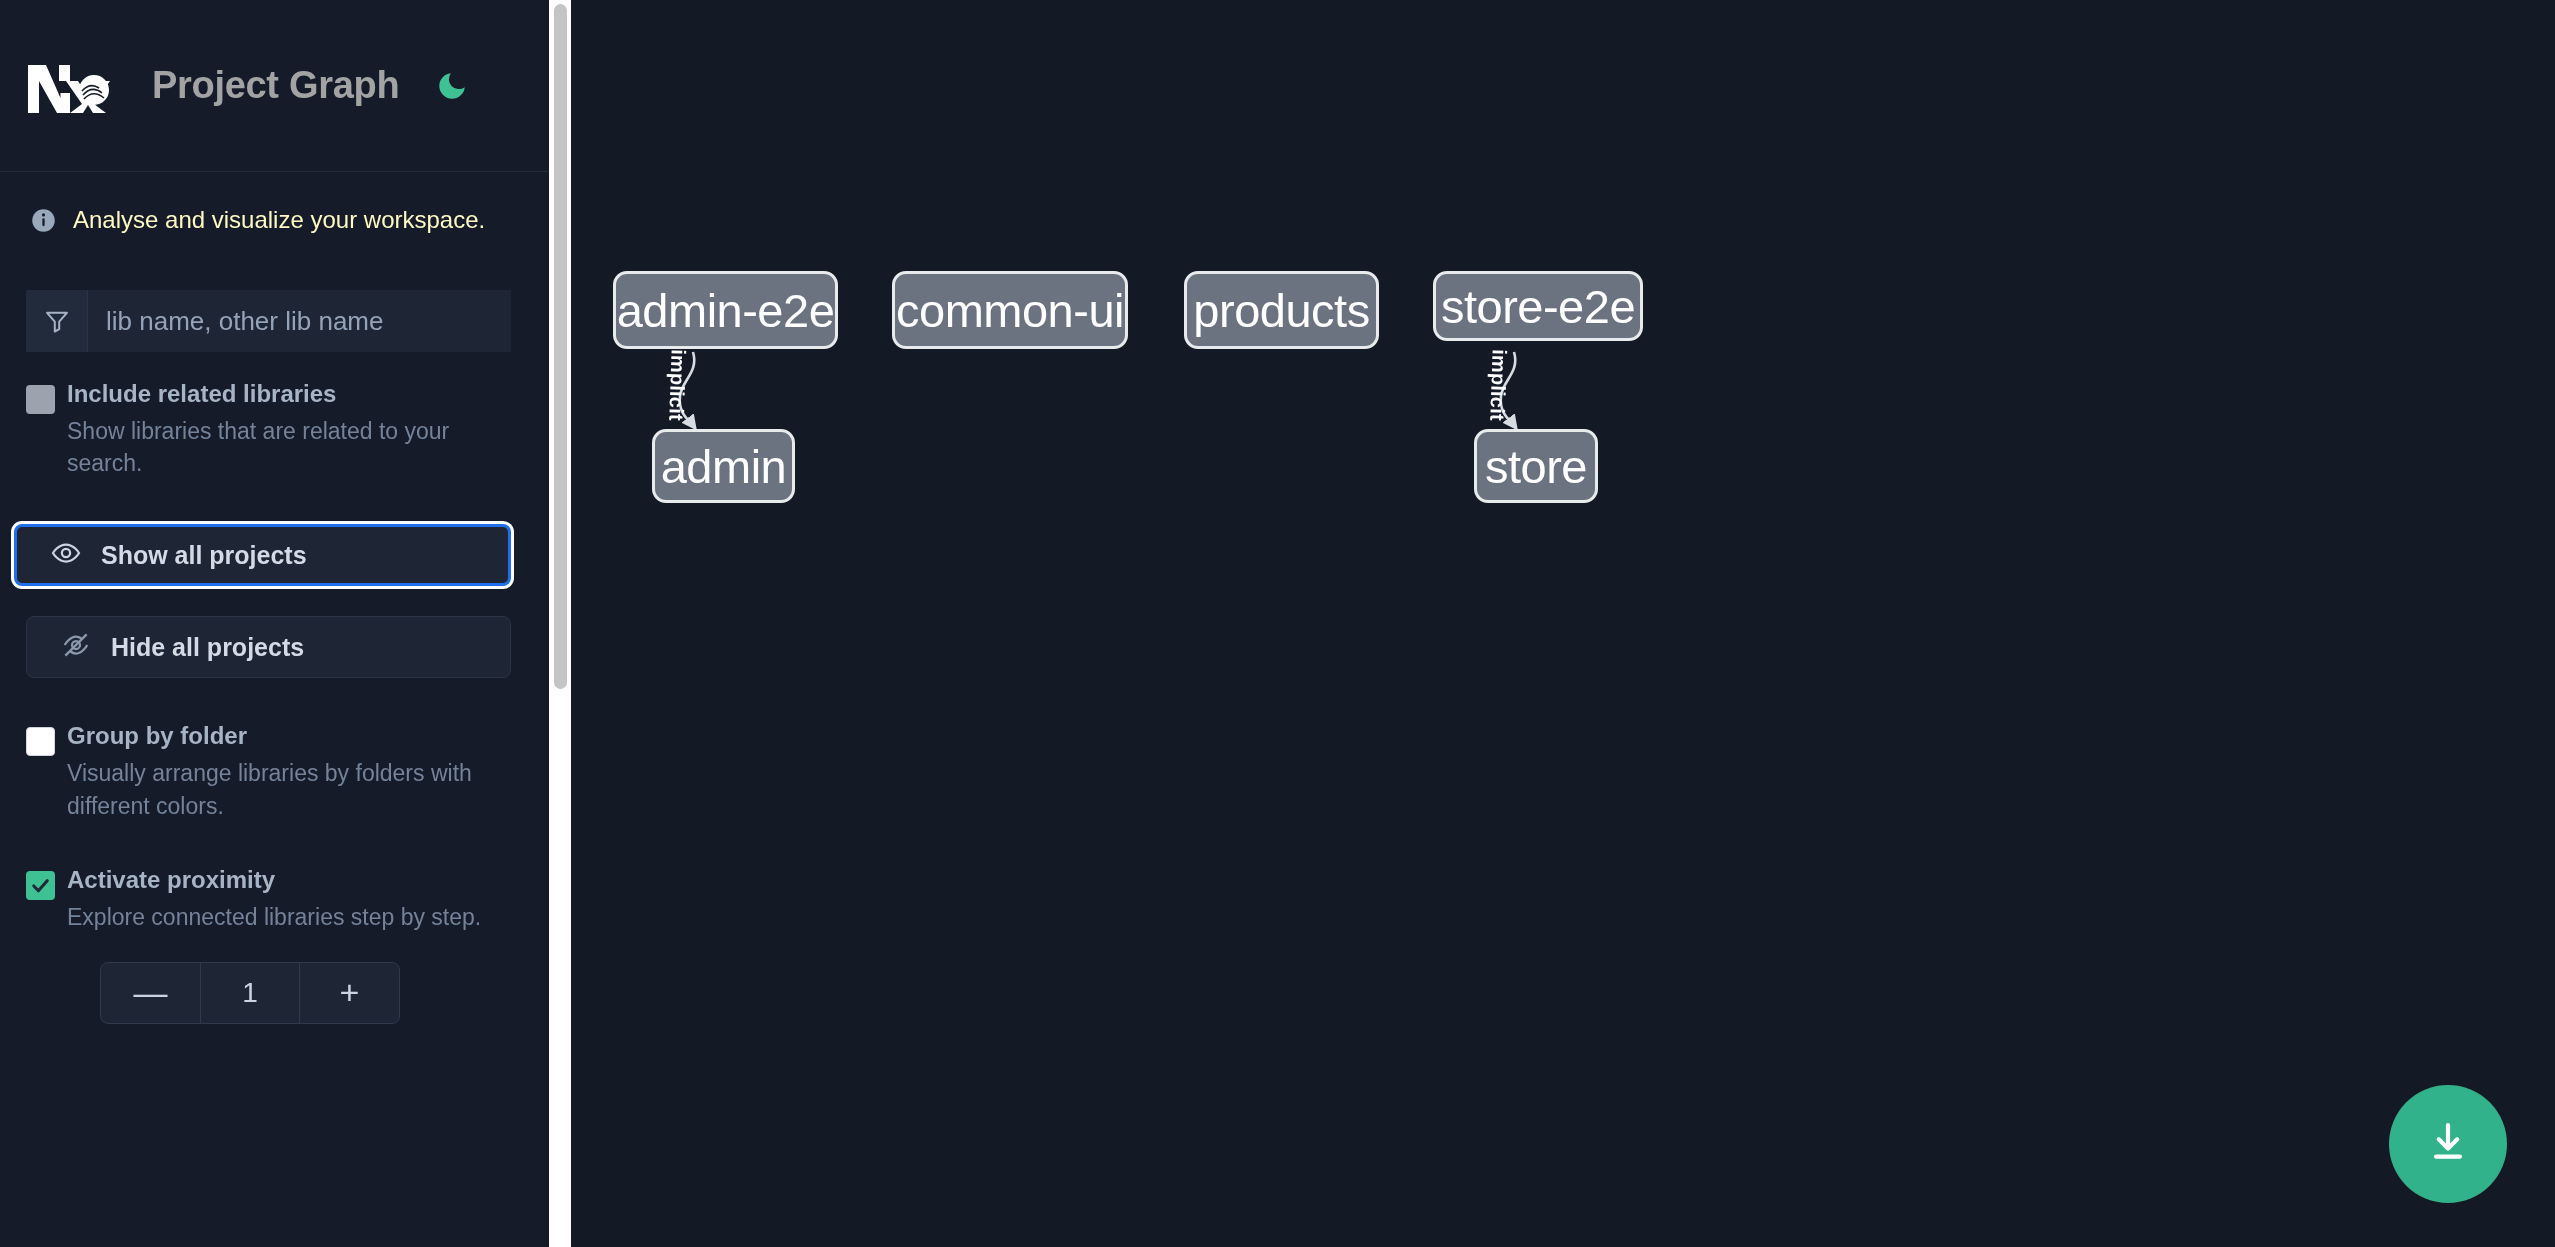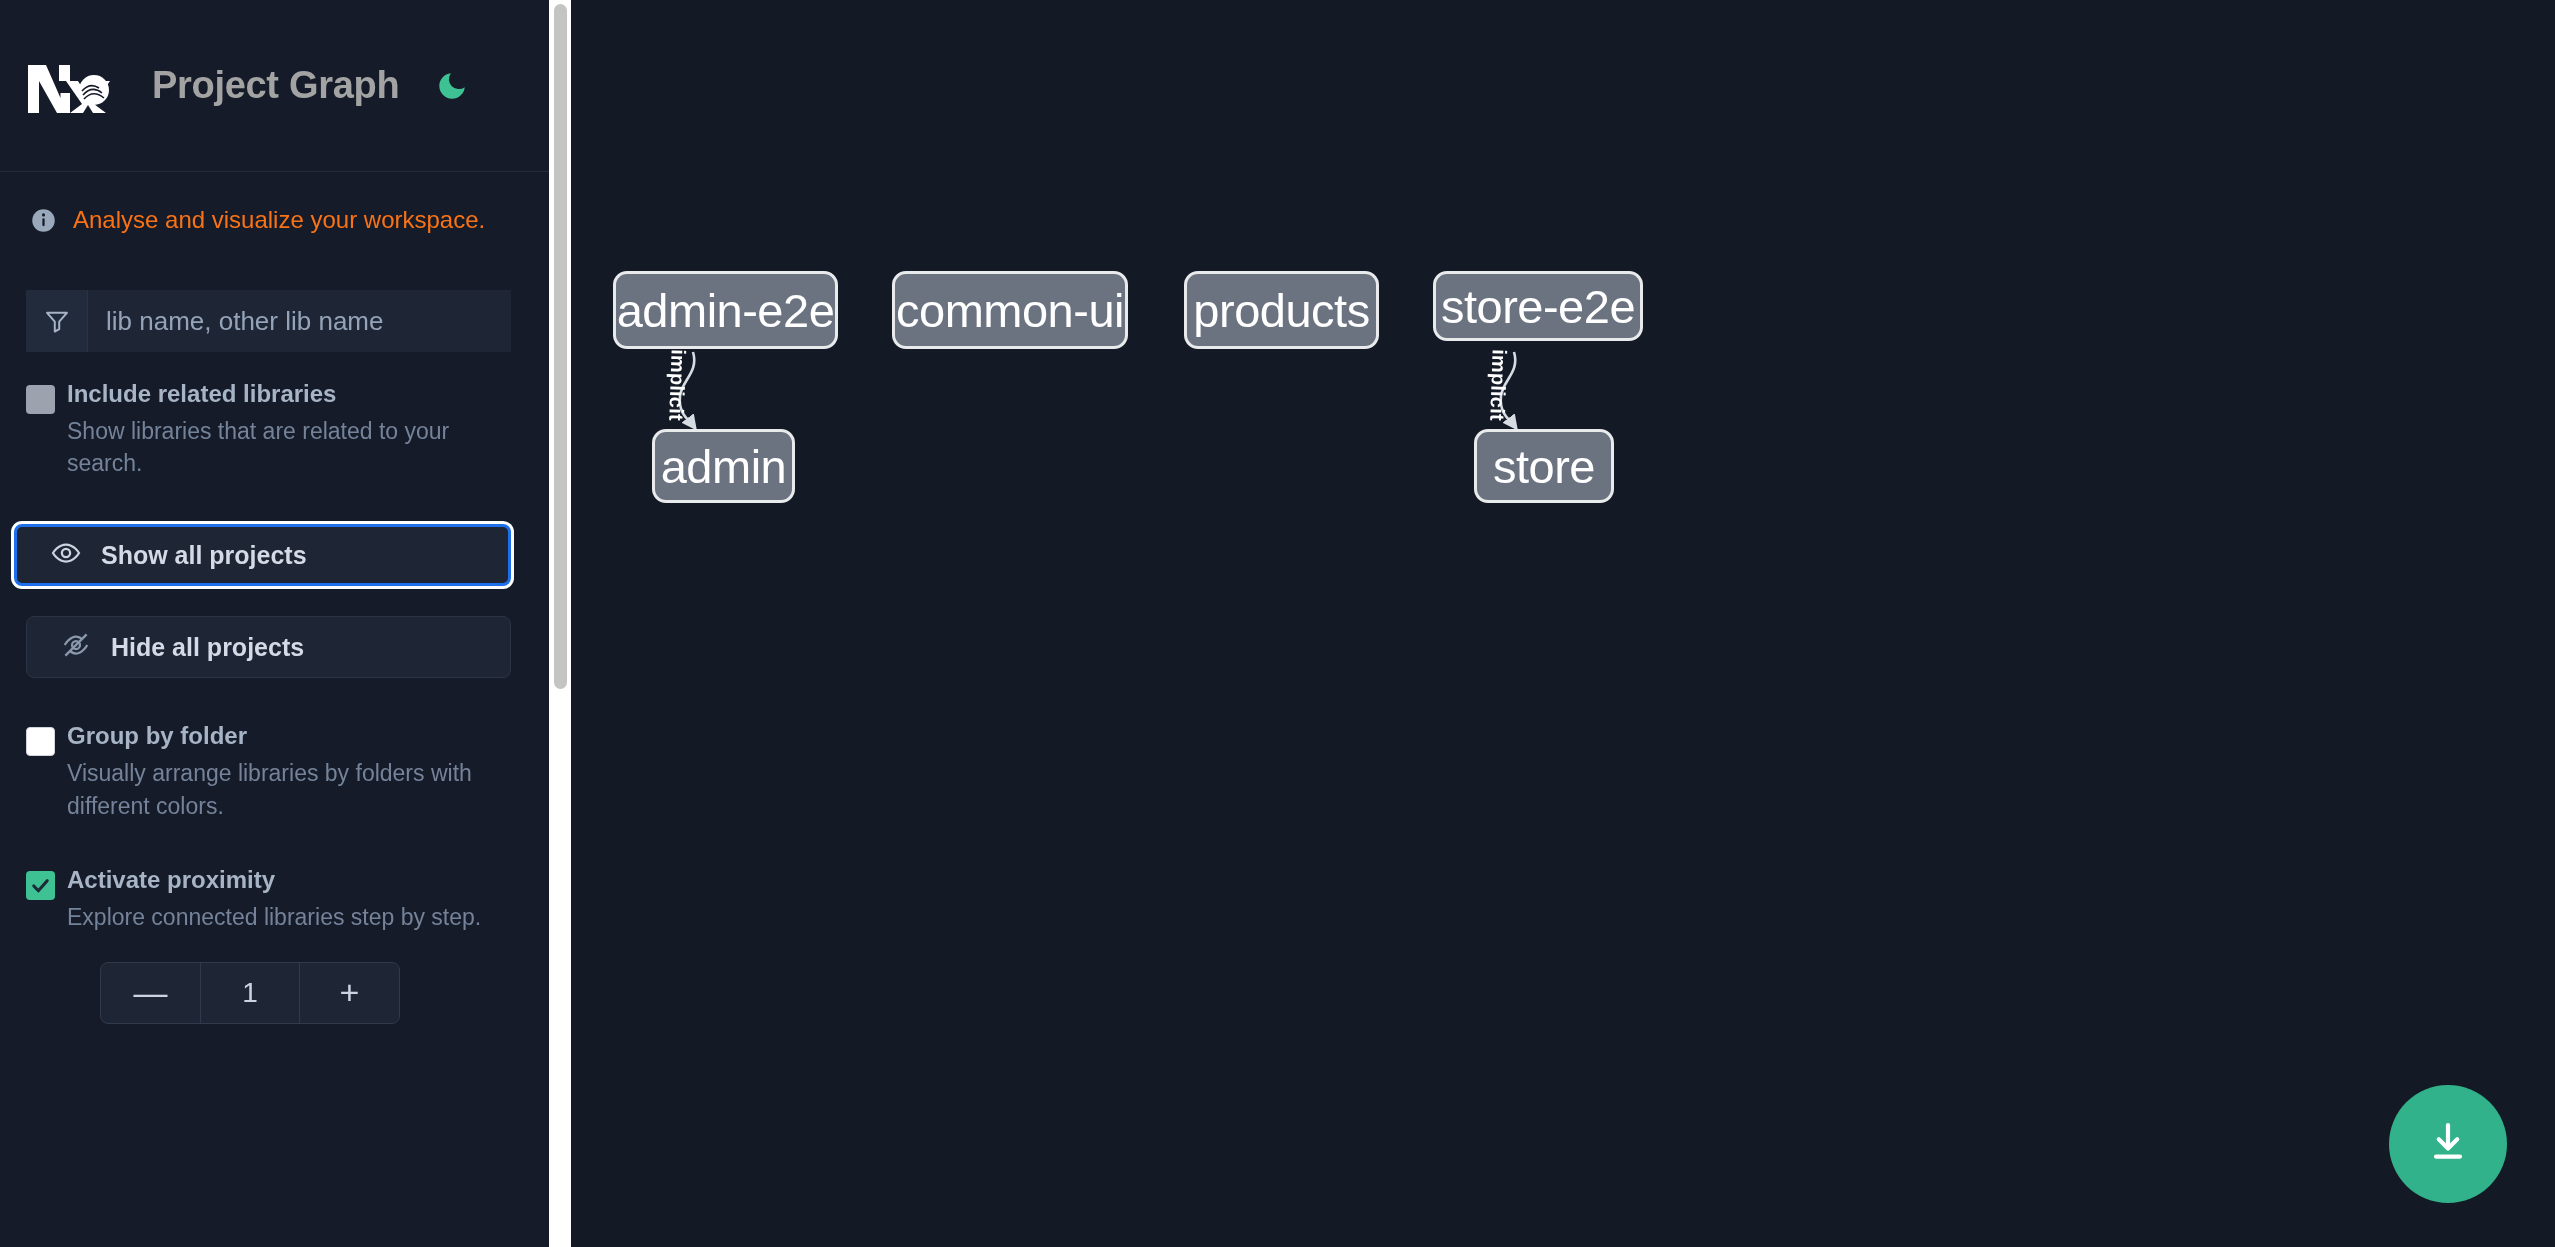--- a/index.html
+++ b/index.html
@@ -62,21 +62,21 @@
   .tagline-row {
     display: flex;
     align-items: center;
     gap: 16px;
     padding: 0 30px;
     height: 96px;
   }
   .info-icon { flex: 0 0 27px; width: 27px; height: 27px; }
   .tagline {
     font-size: 24px;
-    color: #f97316;
+    color: #fef9c3;
     white-space: nowrap;
   }
 
   .search-wrap {
     margin: 22px 38px 0 26px;
     display: flex;
     height: 62px;
     border-radius: 0;
     overflow: hidden;
     background: #1e2636;
@@ -381,21 +381,21 @@
     </svg>
 
     <div class="edge-label" style="left:128px;top:385px;transform:translate(-50%,-50%) rotate(92deg)">implicit</div>
     <div class="edge-label" style="left:949px;top:385px;transform:translate(-50%,-50%) rotate(92deg)">implicit</div>
 
     <div class="node" style="left:64px;top:271px;width:225px;height:78px">admin-e2e</div>
     <div class="node" style="left:343px;top:271px;width:236px;height:78px">common-ui</div>
     <div class="node" style="left:635px;top:271px;width:195px;height:78px">products</div>
     <div class="node" style="left:884px;top:271px;width:210px;height:70px">store-e2e</div>
     <div class="node" style="left:103px;top:429px;width:143px;height:74px">admin</div>
-    <div class="node" style="left:925px;top:429px;width:140px;height:74px">store</div>
+    <div class="node" style="left:925px;top:429px;width:124px;height:74px">store</div>
 
     <div class="fab">
       <span>
         <svg viewBox="0 0 24 24" width="48" height="48" aria-hidden="true">
           <path fill="none" stroke="#ffffff" stroke-width="2.1" stroke-linecap="round" stroke-linejoin="round" d="M12 3.6v11.2M7.4 10.6L12 15.2l4.6-4.6M6 19.3h12"></path>
         </svg>
       </span>
     </div>
 
   </main>

